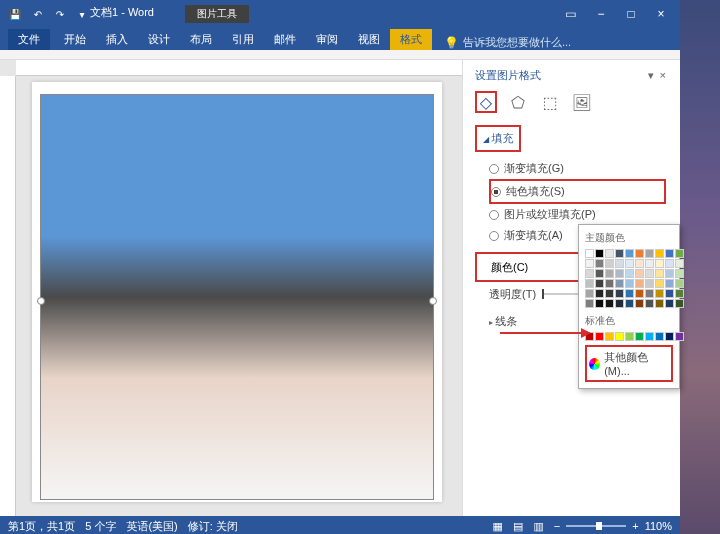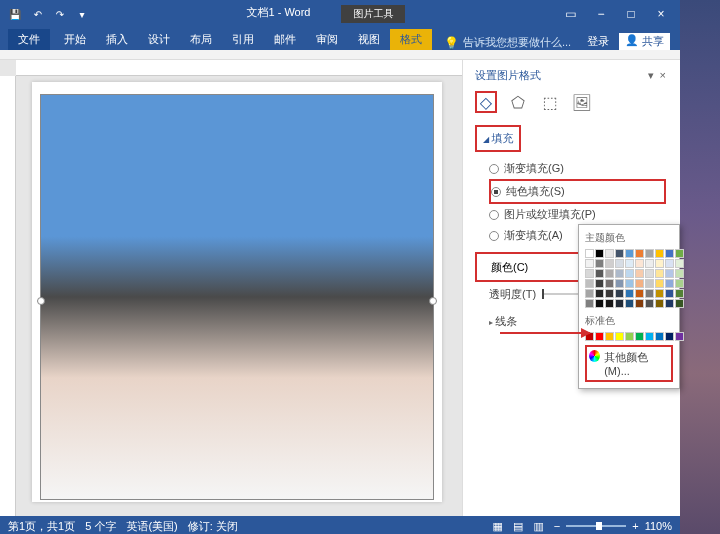--- a/index.html
+++ b/index.html
@@ -1,21 +1,21 @@
 <!DOCTYPE html>
 <html><head>
 <meta charset="utf-8">
 <style>
 *{margin:0;padding:0;box-sizing:border-box;font-family:"Microsoft YaHei",sans-serif;font-size:11px}
 body{width:720px;height:534px;background:#4a5a8a;overflow:hidden;position:relative}
 .app{width:680px;height:534px;background:#fff;position:relative}
 .titlebar{height:28px;background:#2b579a;display:flex;align-items:center;color:#fff}
 .qat{display:flex;gap:6px;padding-left:8px;align-items:center}
 .qat span{width:16px;height:16px;display:flex;align-items:center;justify-content:center;font-size:10px}
-.title-center{flex:1;display:flex;justify-content:center;gap:31px}
+.title-center{flex:1;display:flex;justify-content:flex-start;gap:31px}
 .pic-tool{background:#404040;padding:2px 12px;font-size:10px}
 .win-controls{display:flex;gap:12px;padding-right:10px}
 .win-controls span{width:18px;text-align:center;font-size:12px}
 .ribbon-tabs{height:22px;background:#2b579a;display:flex;align-items:flex-end;color:#fff;padding-left:8px}
 .ribbon-tabs .tab{padding:3px 10px;font-size:11px;cursor:pointer}
 .ribbon-tabs .tab.ctx{background:#eab308;color:#2b579a}
 .ribbon-tabs .tab.file{background:#19478a;margin-right:4px}
 .tellme{flex:1;display:flex;align-items:center;padding-left:12px;gap:4px;color:#cfe0f3}
 .tellme span:first-child{font-size:12px}
 .right-auth{display:flex;gap:10px;padding-right:10px;align-items:center}
@@ -48,21 +48,21 @@
 .trans-slider{flex:1;height:2px;background:#ccc;position:relative}
 .trans-slider::before{content:"";position:absolute;left:0;top:-4px;width:2px;height:10px;background:#444}
 .trans-val{width:34px;height:16px;border:1px solid #ccc;text-align:center;font-size:10px}
 .line-sec{padding:4px 14px;color:#444;font-size:11px;margin-top:4px}
 .line-sec::before{content:"▸ ";font-size:8px;color:#666}
 .popup{position:absolute;right:0;top:224px;width:102px;background:#fff;border:1px solid #aaa;box-shadow:2px 2px 6px rgba(0,0,0,0.3);padding:6px}
 .popup-h{font-size:10px;color:#666;margin-bottom:4px}
 .swatches{display:grid;grid-template-columns:repeat(10,9px);gap:1px;margin-bottom:6px}
 .sw{width:9px;height:9px;border:1px solid #ccc}
 .std-row{display:grid;grid-template-columns:repeat(10,9px);gap:1px;margin-bottom:4px}
-.other-color{display:flex;align-items:flex-start;gap:4px;padding:3px 2px;font-size:10px;color:#444}
+.other-color{display:flex;align-items:center;gap:4px;padding:3px 2px;font-size:10px;color:#444}
 .other-color .wheel{width:12px;height:12px;border-radius:50%;background:conic-gradient(red,yellow,lime,cyan,blue,magenta,red)}
 .arrow{position:absolute;left:500px;top:332px;width:90px;height:2px;background:#d32f2f}
 .arrow::after{content:"";position:absolute;right:-1px;top:-4px;border-left:10px solid #d32f2f;border-top:5px solid transparent;border-bottom:5px solid transparent}
 .statusbar{height:20px;background:#2b579a;color:#fff;display:flex;align-items:center;padding:0 8px;font-size:10px;gap:10px}
 .statusbar .spacer{flex:1}
 .zoom{display:flex;gap:6px;align-items:center}
 .zoom-track{width:60px;height:2px;background:#99b8dc;position:relative}
 .zoom-track::before{content:"";position:absolute;left:50%;top:-3px;width:6px;height:8px;background:#fff}
 .bg-right{position:absolute;right:0;top:0;width:40px;height:534px;background:linear-gradient(180deg,#3a4a7a 0%,#6a5a8a 40%,#8a6a7a 70%,#5a4a6a 100%)}
 </style>
@@ -98,27 +98,20 @@
   <div class="tab">布局</div>
   <div class="tab">引用</div>
   <div class="tab">邮件</div>
   <div class="tab">审阅</div>
   <div class="tab">视图</div>
   <div class="tab ctx">格式</div>
   <div class="tellme">
         <span>💡</span>
         <span>告诉我您想要做什么...</span>
       </div>
-  <div class="right-auth">
-    <span>登录</span>
-    <span class="share">
-          <span>👤</span>
-          <span>共享</span>
-        </span>
-  </div>
 </div>
 <div class="ribbon-strip"></div>
 
 <div class="main">
   <div class="doc-area">
     <div class="ruler-h"></div>
     <div class="ruler-v"></div>
     <div class="page">
       <div class="image-placeholder">
         <div class="handle" style="left:-4px;top:50%"></div>

